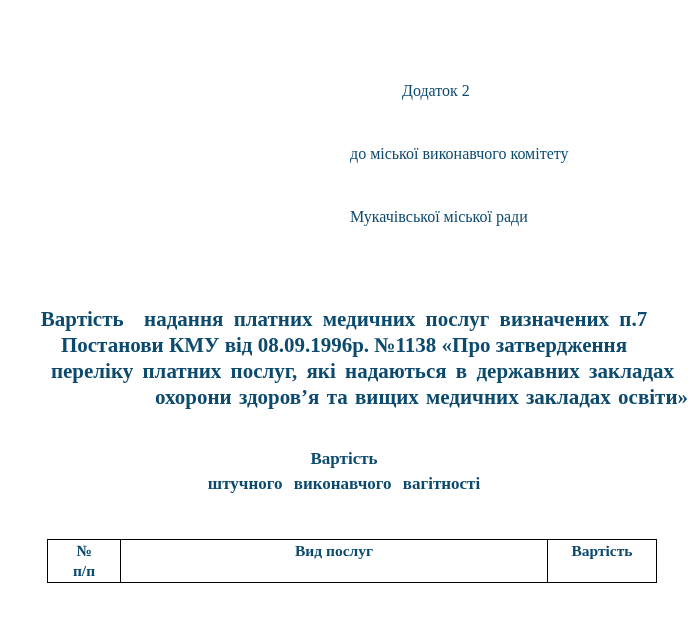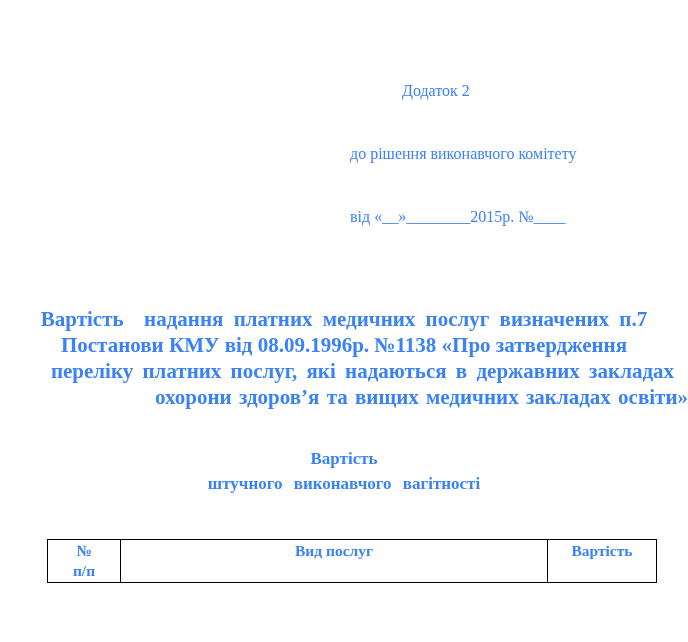--- a/index.html
+++ b/index.html
@@ -1,21 +1,21 @@
 <!DOCTYPE html>
 <html><head>
 <meta charset="utf-8">
 <style>
   html, body { margin: 0; padding: 0; background: #ffffff; }
   .page {
     position: relative;
     width: 688px;
     height: 642px;
     background: #ffffff;
-    color: #3b82f6;
+    color: #0c4a6e;
     font-family: "Liberation Serif", serif;
     overflow: hidden;
   }
 
   
   .apx-header {
     padding-top: 38px;
     margin-left: 350px;
     font-size: 16px;
     line-height: 21px;
@@ -67,22 +67,22 @@
   .col-service { width: 427px; }
   .col-price { width: 109px; }
 </style>
 </head>
 <body>
 
 <div class="page">
 
   <div class="apx-header">
     <div class="indent">Додаток 2</div>
-    <div>до рішення виконавчого комітету</div>
-    <div>від «__»________2015р. №____</div>
+    <div>до міської виконавчого комітету</div>
+    <div>Мукачівської міської ради</div>
   </div>
 
   <div class="doc-title">
     <div class="ws5">Вартість  надання платних медичних послуг визначених п.7</div>
     <div>Постанови КМУ від 08.09.1996р. №1138 «Про затвердження</div>
     <div class="ws4">переліку платних послуг, які надаються в державних закладах</div>
     <div class="ws2">охорони здоров’я та вищих медичних закладах освіти»</div>
   </div>
 
   <div class="doc-subtitle">

